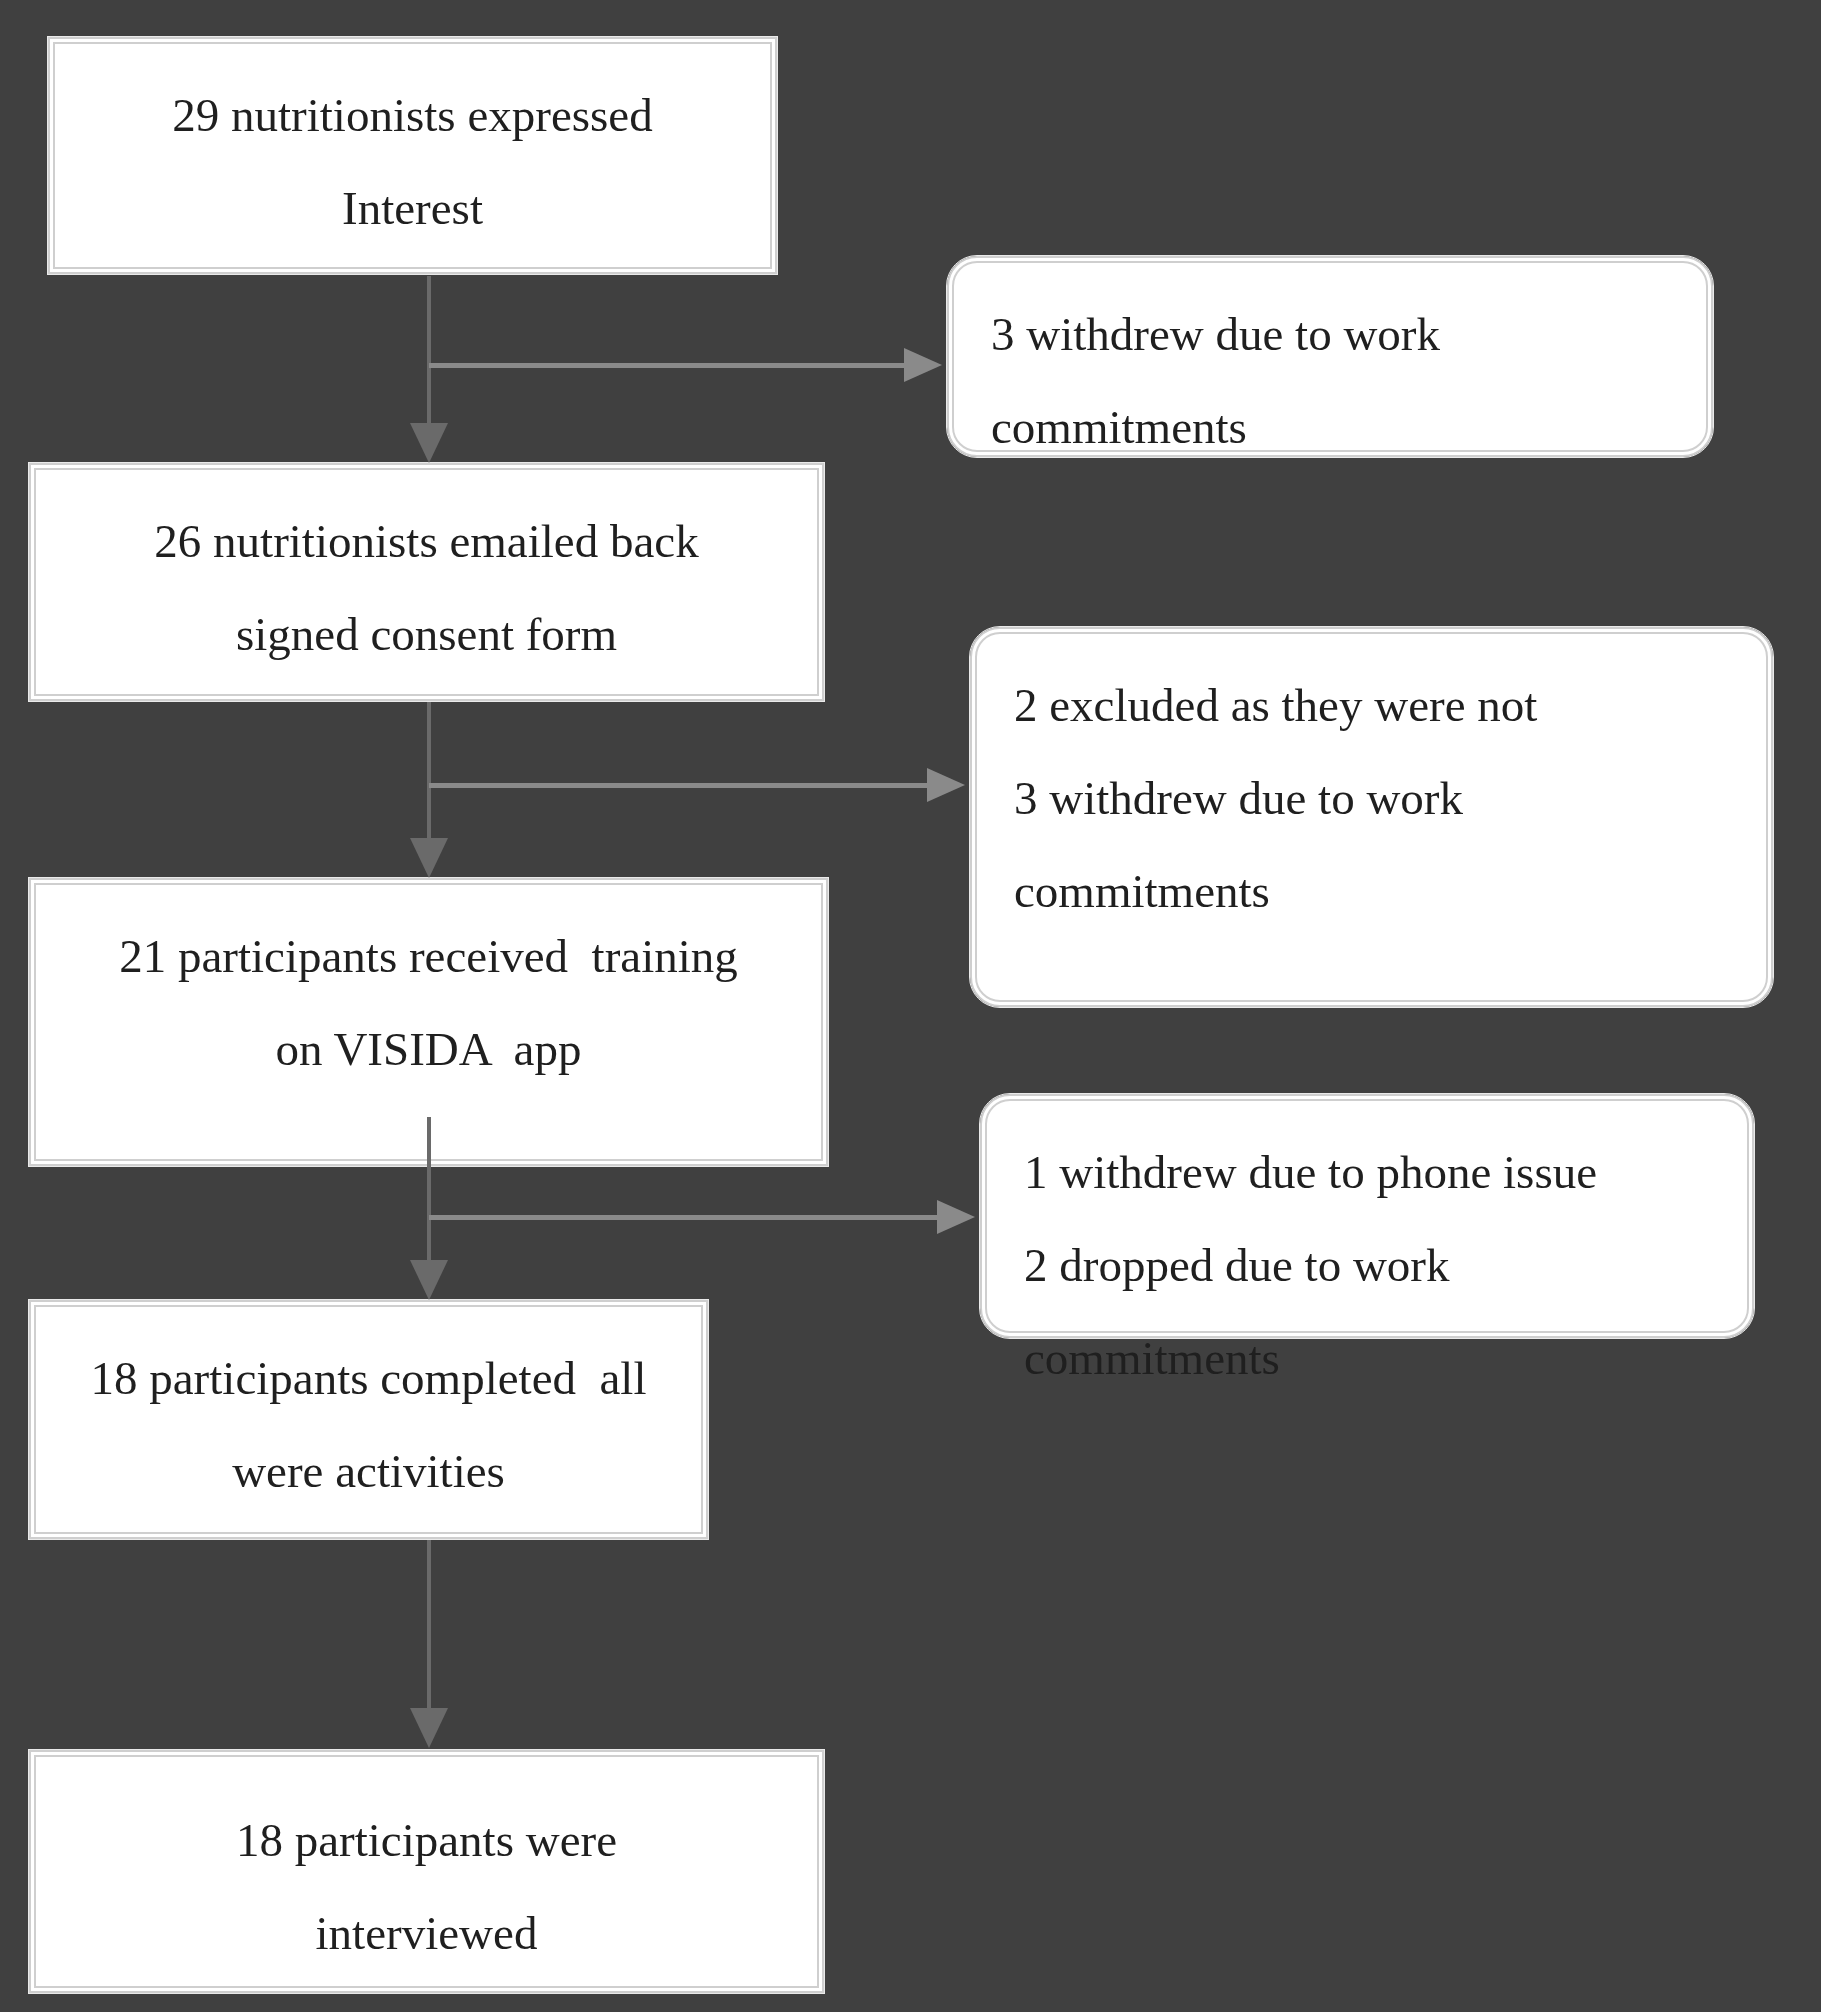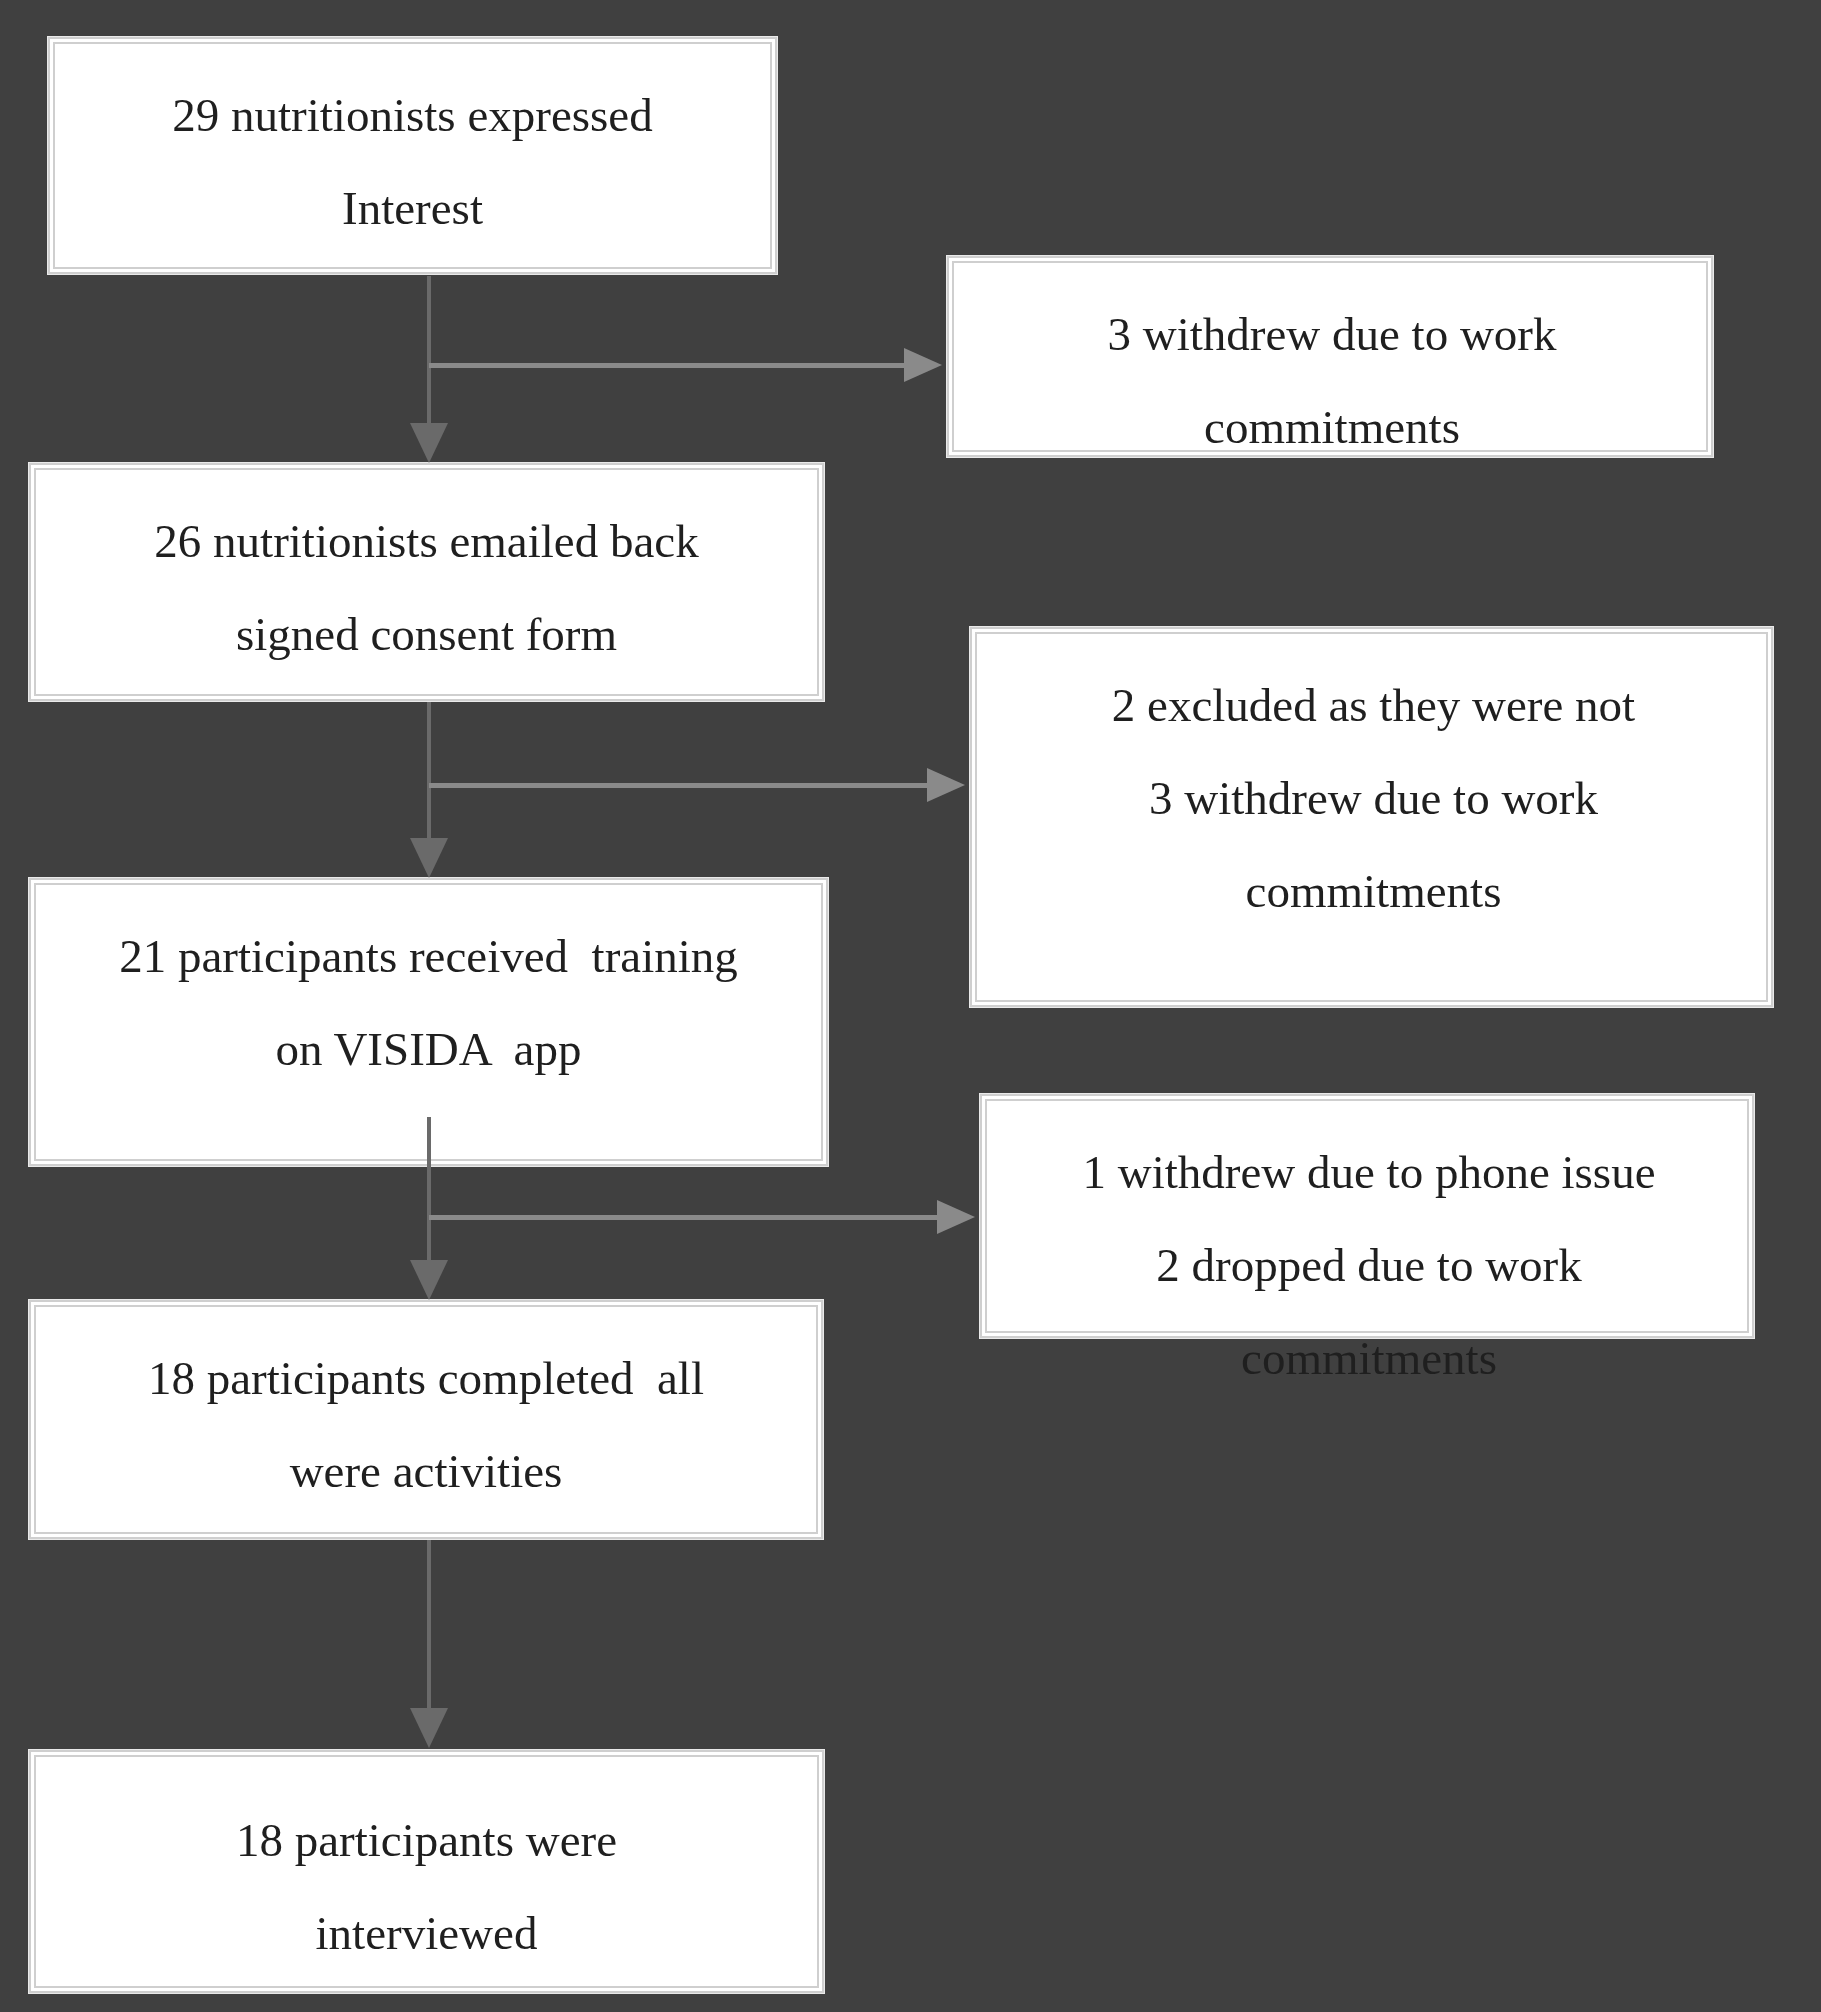--- a/index.html
+++ b/index.html
@@ -7,21 +7,21 @@
     position:relative;width:1822px;height:2012px;background:#404040;overflow:hidden;
     font-family:"Liberation Serif","DejaVu Serif",serif;color:#1f1f1f;
   }
   .box{
     position:absolute;box-sizing:border-box;background:#ffffff;
     border:7.5px double #cfcfcf;outline:0.8px solid #eaeaea;
     font-size:47px;line-height:93px;padding-top:25px;
   }
   .box .txt{white-space:pre-wrap;}
   .main-box{text-align:center;}
-  .side-box{text-align:center;padding-left:37px;padding-right:33px;}
+  .side-box{text-align:left;padding-left:37px;padding-right:33px;border-radius:30px;}
   .vline{position:absolute;width:4.2px;background:#6a6a6a;}
   .hline{position:absolute;height:5px;background:#8a8a8a;}
   .head-down{
     position:absolute;width:0;height:0;
     border-left:19px solid transparent;border-right:19px solid transparent;
     border-top:40px solid #6a6a6a;
   }
   .head-right{
     position:absolute;width:0;height:0;
     border-top:17.4px solid transparent;border-bottom:17.4px solid transparent;
@@ -41,21 +41,21 @@
   <div class="box main-box" style="left:29px;top:463px;width:795px;height:238px;">
     <div class="txt">26 nutritionists emailed back</div>
     <div class="txt">signed consent form</div>
   </div>
 
   <div class="box main-box" style="left:29px;top:878px;width:799px;height:288px;">
     <div class="txt">21 participants received  training</div>
     <div class="txt">on VISIDA  app</div>
   </div>
 
-  <div class="box main-box" style="left:29px;top:1300px;width:794px;height:239px;">
+  <div class="box main-box" style="left:29px;top:1300px;width:679px;height:239px;">
     <div class="txt">18 participants completed  all</div>
     <div class="txt">were activities</div>
   </div>
 
   <div class="box main-box" style="left:29px;top:1750px;width:795px;height:243px;padding-top:37px;">
     <div class="txt">18 participants were</div>
     <div class="txt">interviewed</div>
   </div>
 
   <div class="box side-box" style="left:947px;top:256px;width:766px;height:201px;">

